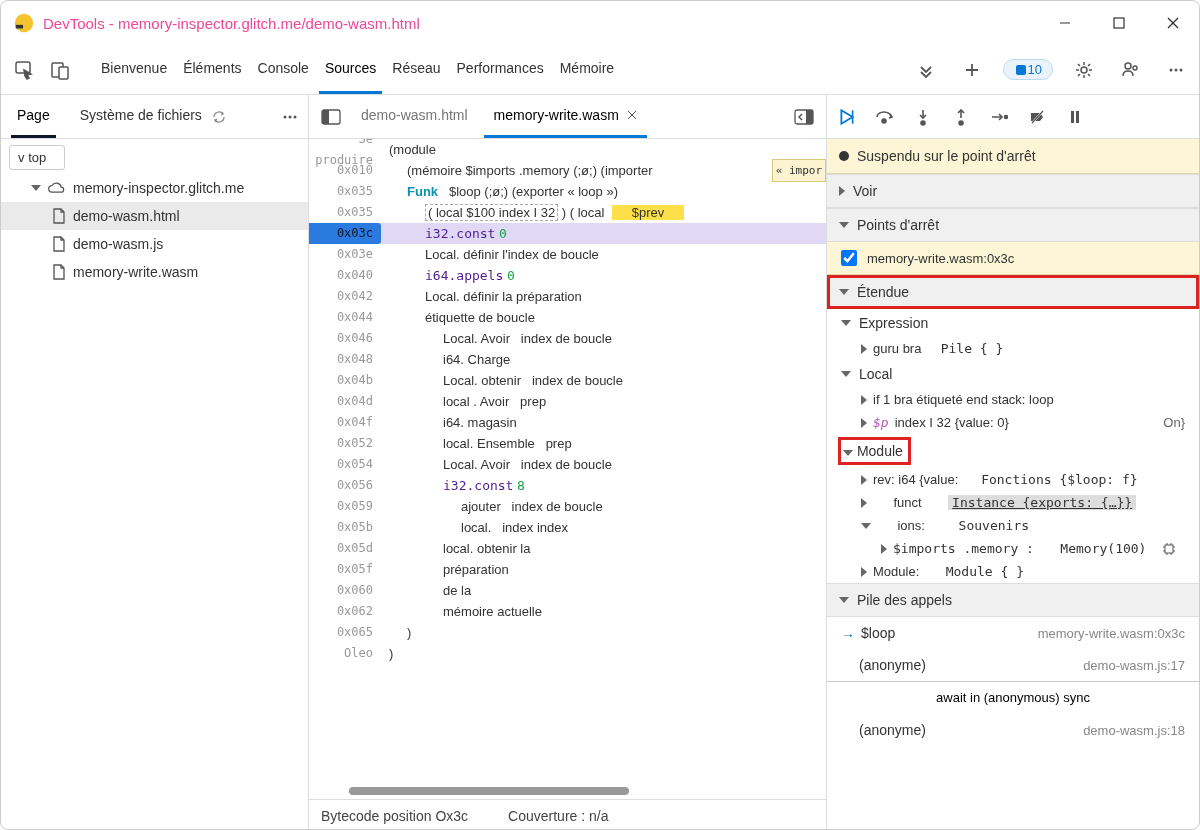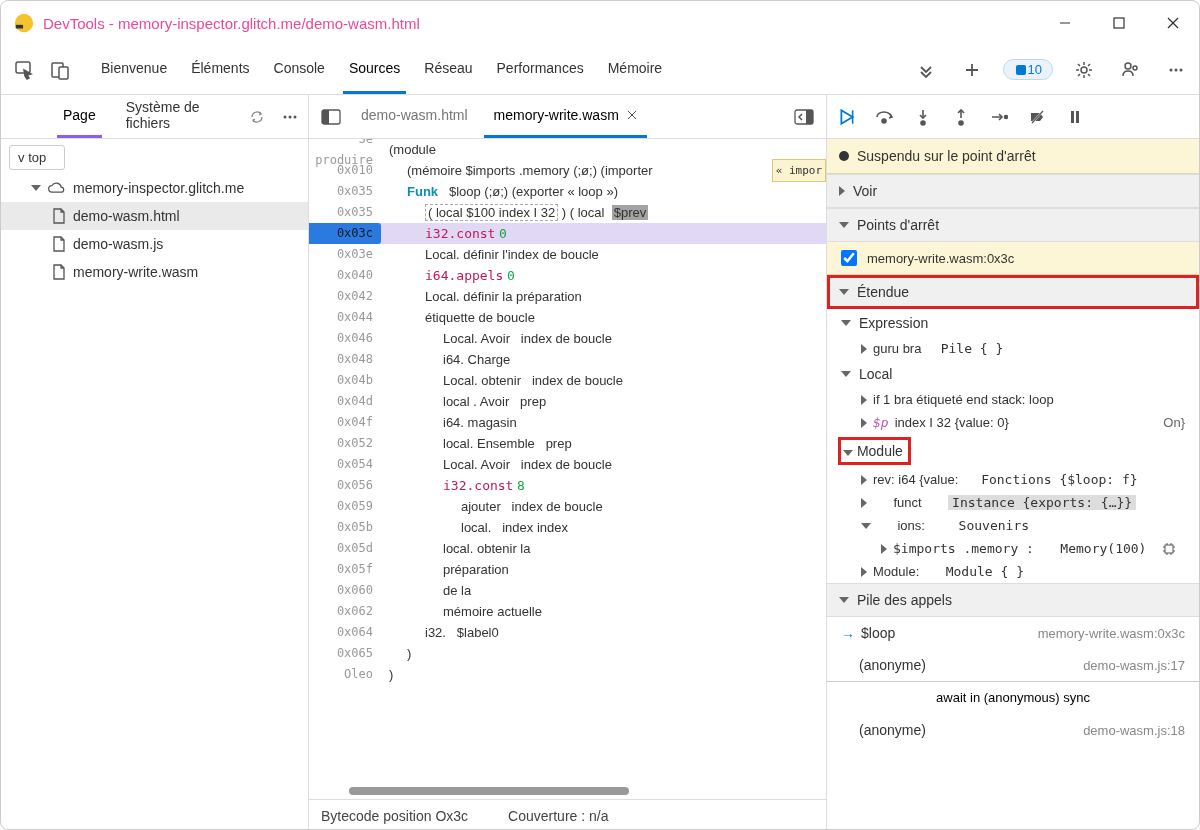--- a/index.html
+++ b/index.html
@@ -5,30 +5,30 @@
 * { box-sizing: border-box; margin: 0; padding: 0; }
 body { font-family: "Segoe UI", Arial, sans-serif; font-size: 13px; color: #333; background: #fff; width: 1200px; height: 830px; overflow: hidden; border: 1px solid #ccc; border-radius: 8px; }
 .titlebar { height: 44px; display: flex; align-items: center; padding: 0 12px; }
 .titlebar .icon { width: 22px; height: 22px; margin-right: 8px; }
 .titlebar .icon circle { fill: #f4c430; }
 .titlebar .title { font-size: 15px; color: #ec4899; }
 .titlebar .win-controls { margin-left: auto; display: flex; gap: 26px; align-items: center; }
 .titlebar .win-controls span { width: 28px; height: 28px; display: inline-flex; align-items: center; justify-content: center; }
 .toolbar { height: 50px; display: flex; align-items: center; border-bottom: 1px solid #ddd; padding: 0 8px; gap: 6px; }
 .toolbar .icon-btn { width: 30px; height: 30px; display: inline-flex; align-items: center; justify-content: center; cursor: pointer; }
-.toolbar .tabs { display: flex; gap: 12px; margin-left: 14px; align-items: center; height: 100%; }
+.toolbar .tabs { display: flex; gap: 4px; margin-left: 14px; align-items: center; height: 100%; }
 .toolbar .tabs .tab { padding: 0 6px; height: 100%; display: inline-flex; align-items: center; font-size: 14px; cursor: pointer; border-bottom: 3px solid transparent; }
 .toolbar .tabs .tab.active { border-bottom: 3px solid #0078d4; color: #000; }
 .toolbar .right { margin-left: auto; display: flex; align-items: center; gap: 16px; }
 .issues-badge { display: inline-flex; align-items: center; background: #eaf3fb; border: 1px solid #bcd8ed; border-radius: 12px; padding: 2px 10px; color: #0078d4; font-size: 13px; }
 .main { display: flex; height: 736px; }
 .col-nav { width: 308px; border-right: 1px solid #ddd; }
 .nav-tabs { height: 44px; display: flex; align-items: center; border-bottom: 1px solid #ddd; padding: 0 10px; gap: 18px; }
 .nav-tabs .ntab { font-size: 14px; padding: 0 6px; height: 100%; display: inline-flex; align-items: center; border-bottom: 3px solid transparent; cursor: pointer; }
-.nav-tabs .ntab.active { border-bottom: 3px solid #8b5cf6; color: #000; margin-left: 46px; }
+.nav-tabs .ntab.active { border-bottom: 3px solid #0f172a; color: #000; }
 .nav-tabs .more { margin-left: auto; cursor: pointer; }
 .nav-top { padding: 4px 8px; font-size: 13px; border: 1px solid #ccc; border-radius: 3px; margin: 6px 8px 2px; width: 56px; }
 .tree { padding: 2px 0; }
 .tree .row { display: flex; align-items: center; height: 28px; padding-left: 16px; gap: 6px; cursor: pointer; font-size: 14px; }
 .tree .row.file { padding-left: 50px; }
 .tree .row.active { background: #eaeaea; }
 .tree .row.domain { padding-left: 30px; }
 .cloud-icon svg { width: 20px; height: 16px; }
 .file-icon svg { width: 16px; height: 16px; }
 .col-src { width: 518px; border-right: 1px solid #ddd; display: flex; flex-direction: column; position: relative; }
@@ -36,21 +36,21 @@
 .src-tabs .stab { display: inline-flex; align-items: center; padding: 0 10px; height: 100%; font-size: 14px; cursor: pointer; gap: 8px; border-bottom: 3px solid transparent; color: #777; }
 .src-tabs .stab.active { border-bottom: 3px solid #0078d4; color: #000; }
 .src-tabs .nav-icon { width: 28px; height: 28px; display: inline-flex; align-items: center; justify-content: center; cursor: pointer; }
 .src-tabs .right-nav { margin-left: auto; }
 .code { flex: 1; overflow: hidden; font-family: Consolas, monospace; font-size: 13px; line-height: 21px; position: relative; }
 .code-row { display: flex; height: 21px; align-items: center; }
 .gutter { width: 72px; text-align: right; padding-right: 8px; color: #999; font-size: 12px; }
 .code-row.bp { background: #e0d8f5; }
 .code-row.bp .gutter { background: #2b7ae0; color: #0f172a; border-radius: 0 3px 3px 0; position: relative; }
 .code-cell { padding-left: 8px; white-space: nowrap; font-family: "Segoe UI", Arial, sans-serif; text-align: center; }
-.kw { color: #be185d; font-family: Consolas, monospace; }
+.kw { color: #4c1d95; font-family: Consolas, monospace; }
 .num { color: #16a34a; font-family: Consolas, monospace; }
 .funk { color: #0891b2; font-weight: bold; }
 .boxed { border: 1px dashed #aaa; padding: 0 2px; }
 .yellow-chip { background: #fcf3d0; border: 1px solid #d9c97a; padding: 0 3px; font-size: 11px; position: absolute; right: 0; }
 .src-status { height: 32px; border-top: 1px solid #ddd; display: flex; align-items: center; padding: 0 12px; gap: 40px; font-size: 14px; color: #444; }
 .scrollbar-h { position: absolute; bottom: 36px; left: 40px; width: 280px; height: 8px; background: #999; border-radius: 4px; }
 .col-dbg { flex: 1; display: flex; flex-direction: column; overflow-y: auto; }
 .dbg-toolbar { height: 44px; border-bottom: 1px solid #ddd; display: flex; align-items: center; padding: 0 8px; gap: 14px; }
 .dbg-toolbar .dbtn { width: 24px; height: 24px; display: inline-flex; align-items: center; justify-content: center; cursor: pointer; }
 .dbg-toolbar .dbtn.play svg { fill: #0078d4; stroke: #0078d4; }
@@ -60,21 +60,21 @@
 .pane-header.sub { background: #fff; border: none; padding: 6px 14px; }
 .tri { display: inline-block; width: 0; height: 0; }
 .tri.down { border-left: 5px solid transparent; border-right: 5px solid transparent; border-top: 6px solid #666; }
 .tri.right { border-top: 5px solid transparent; border-bottom: 5px solid transparent; border-left: 6px solid #666; }
 .bp-item { background: #fcf6d6; padding: 8px 14px; display: flex; align-items: center; gap: 10px; border-bottom: 1px solid #e0d9ae; }
 .bp-item input { width: 16px; height: 16px; }
 .scope-row { padding: 4px 14px 4px 34px; display: flex; align-items: center; gap: 6px; font-size: 13px; }
 .scope-row .val { margin-left: auto; color: #666; }
 .scope-row .purple { color: #b855b8; font-family: Consolas, monospace; font-style: italic; }
 .scope-row .mono { font-family: Consolas, monospace; color: #333; }
-.scope-row .hl-bg { background: #ddd; padding: 0 4px; }
+.scope-row .hl-bg { background: #ddd; padding: 0 4px; text-decoration: underline; }
 .callstack .row { display: flex; padding: 8px 14px; font-size: 14px; align-items: center; border-top: 0px solid #eee; }
 .callstack .row .loc { margin-left: auto; color: #888; font-size: 13px; }
 .callstack .arrow { color: #0078d4; margin-right: 6px; font-weight: bold; }
 .callstack .await-row { border-top: 1px solid #ccc; border-bottom: 1px solid #fff; position: relative; justify-content: center; font-size: 13px; color: #000000; }
 .red-box-inline { display: inline-block; outline: 3px solid #d22; padding: 3px 5px 3px 2px; }
 svg { display: block; }
 </style>
 </head>
 <body>
 
@@ -268,21 +268,21 @@
           <div class="gutter">0x010</div>
           <div class="code-cell" style="padding-left: 26px;"><span>(mémoire $imports .memory (;ø;) (importer</span></div>
           <span class="yellow-chip">« impor</span>
         </div>
         <div class="code-row">
           <div class="gutter">0x035</div>
           <div class="code-cell" style="padding-left: 26px;"><span class="funk">Funk</span>&nbsp;&nbsp;&nbsp;<span>$loop (;ø;) (exporter « loop »)</span></div>
         </div>
         <div class="code-row">
           <div class="gutter">0x035</div>
-          <div class="code-cell" style="padding-left: 44px;"><span class="boxed">( local $100 index I 32</span> <span>) ( local</span>&nbsp;&nbsp;<span style="background:#a3a3a3;padding:0 2px">$prev</span></div>
+          <div class="code-cell" style="padding-left: 44px;"><span class="boxed">( local $100 index I 32</span> <span>) ( local</span>&nbsp;&nbsp;<span style="background:#fde047;padding:0 20px">$prev</span></div>
         </div>
         <div class="code-row bp">
           <div class="gutter">0x03c</div>
           <div class="code-cell" style="padding-left: 44px;"><span class="kw">i32.const</span> <span class="num">0</span></div>
         </div>
         <div class="code-row">
           <div class="gutter">0x03e</div>
           <div class="code-cell" style="padding-left: 44px;"><span>Local. définir l'index de boucle</span></div>
         </div>
         <div class="code-row">
@@ -345,24 +345,20 @@
           <div class="gutter">0x05f</div>
           <div class="code-cell" style="padding-left: 62px;"><span>préparation</span></div>
         </div>
         <div class="code-row">
           <div class="gutter">0x060</div>
           <div class="code-cell" style="padding-left: 62px;"><span>de la</span></div>
         </div>
         <div class="code-row">
           <div class="gutter">0x062</div>
           <div class="code-cell" style="padding-left: 62px;"><span>mémoire actuelle</span></div>
-        </div>
-        <div class="code-row">
-          <div class="gutter">0x064</div>
-          <div class="code-cell" style="padding-left: 44px;"><span>i32.</span>&nbsp;&nbsp;&nbsp;<span>$label0</span></div>
         </div>
         <div class="code-row">
           <div class="gutter">0x065</div>
           <div class="code-cell" style="padding-left: 26px;"><span>)</span></div>
         </div>
         <div class="code-row">
           <div class="gutter">Oleo</div>
           <div class="code-cell" style="padding-left: 8px;"><span>)</span></div>
         </div>
       </div>

